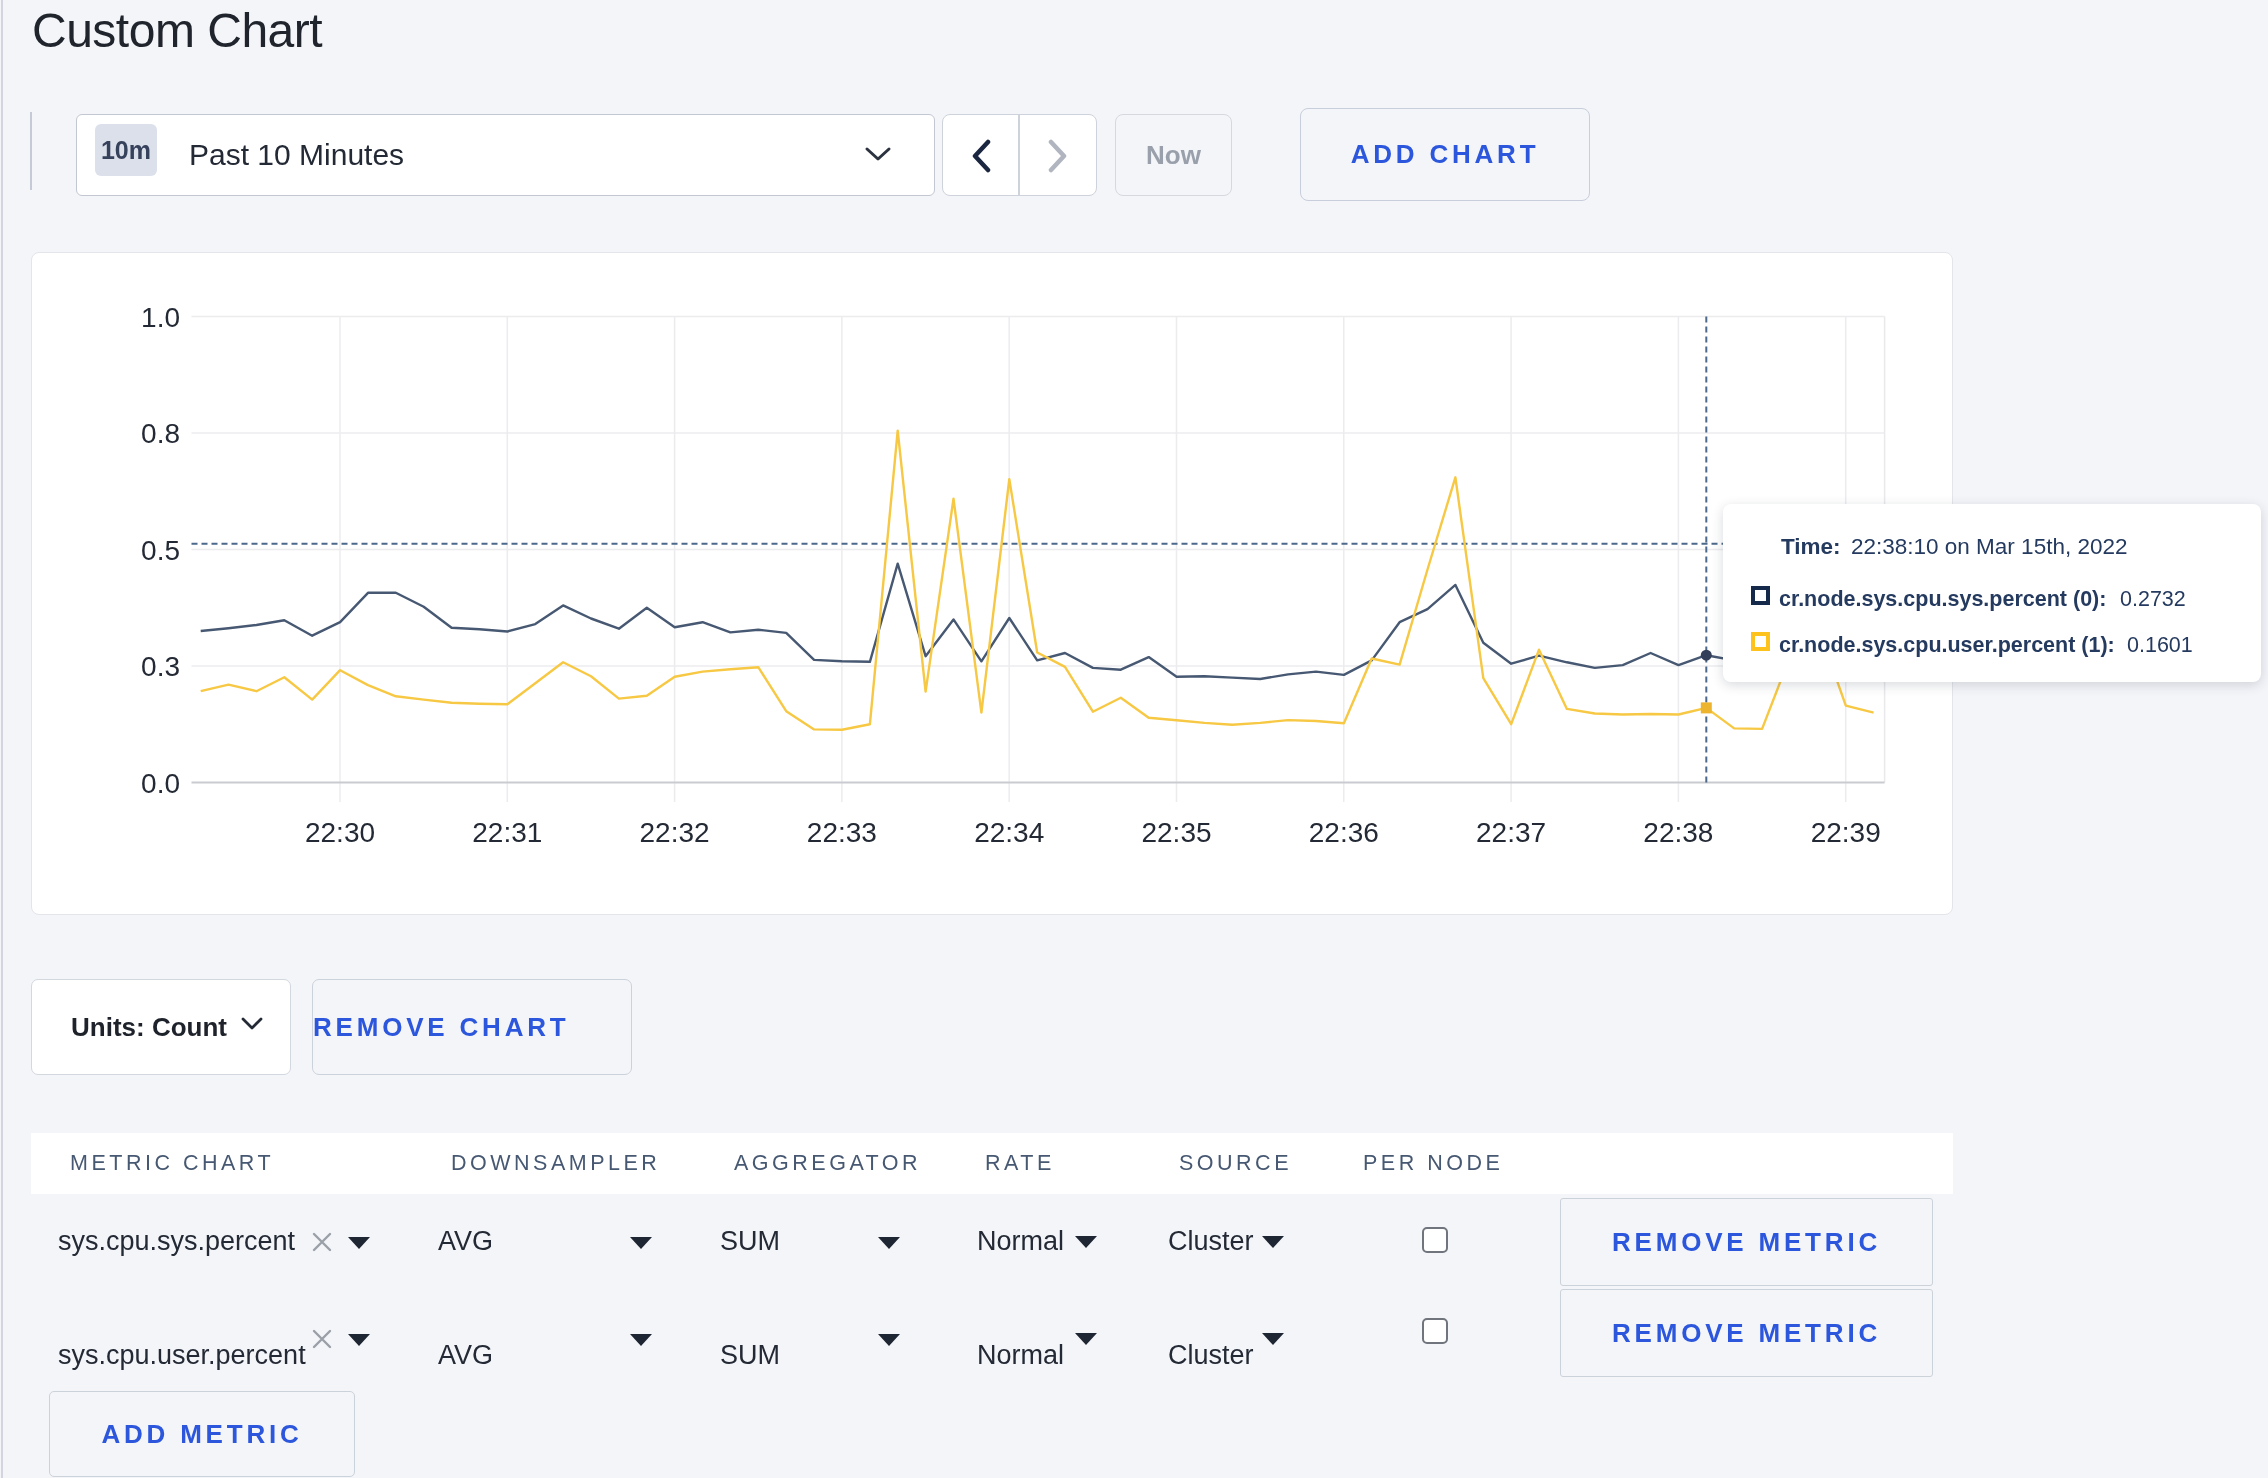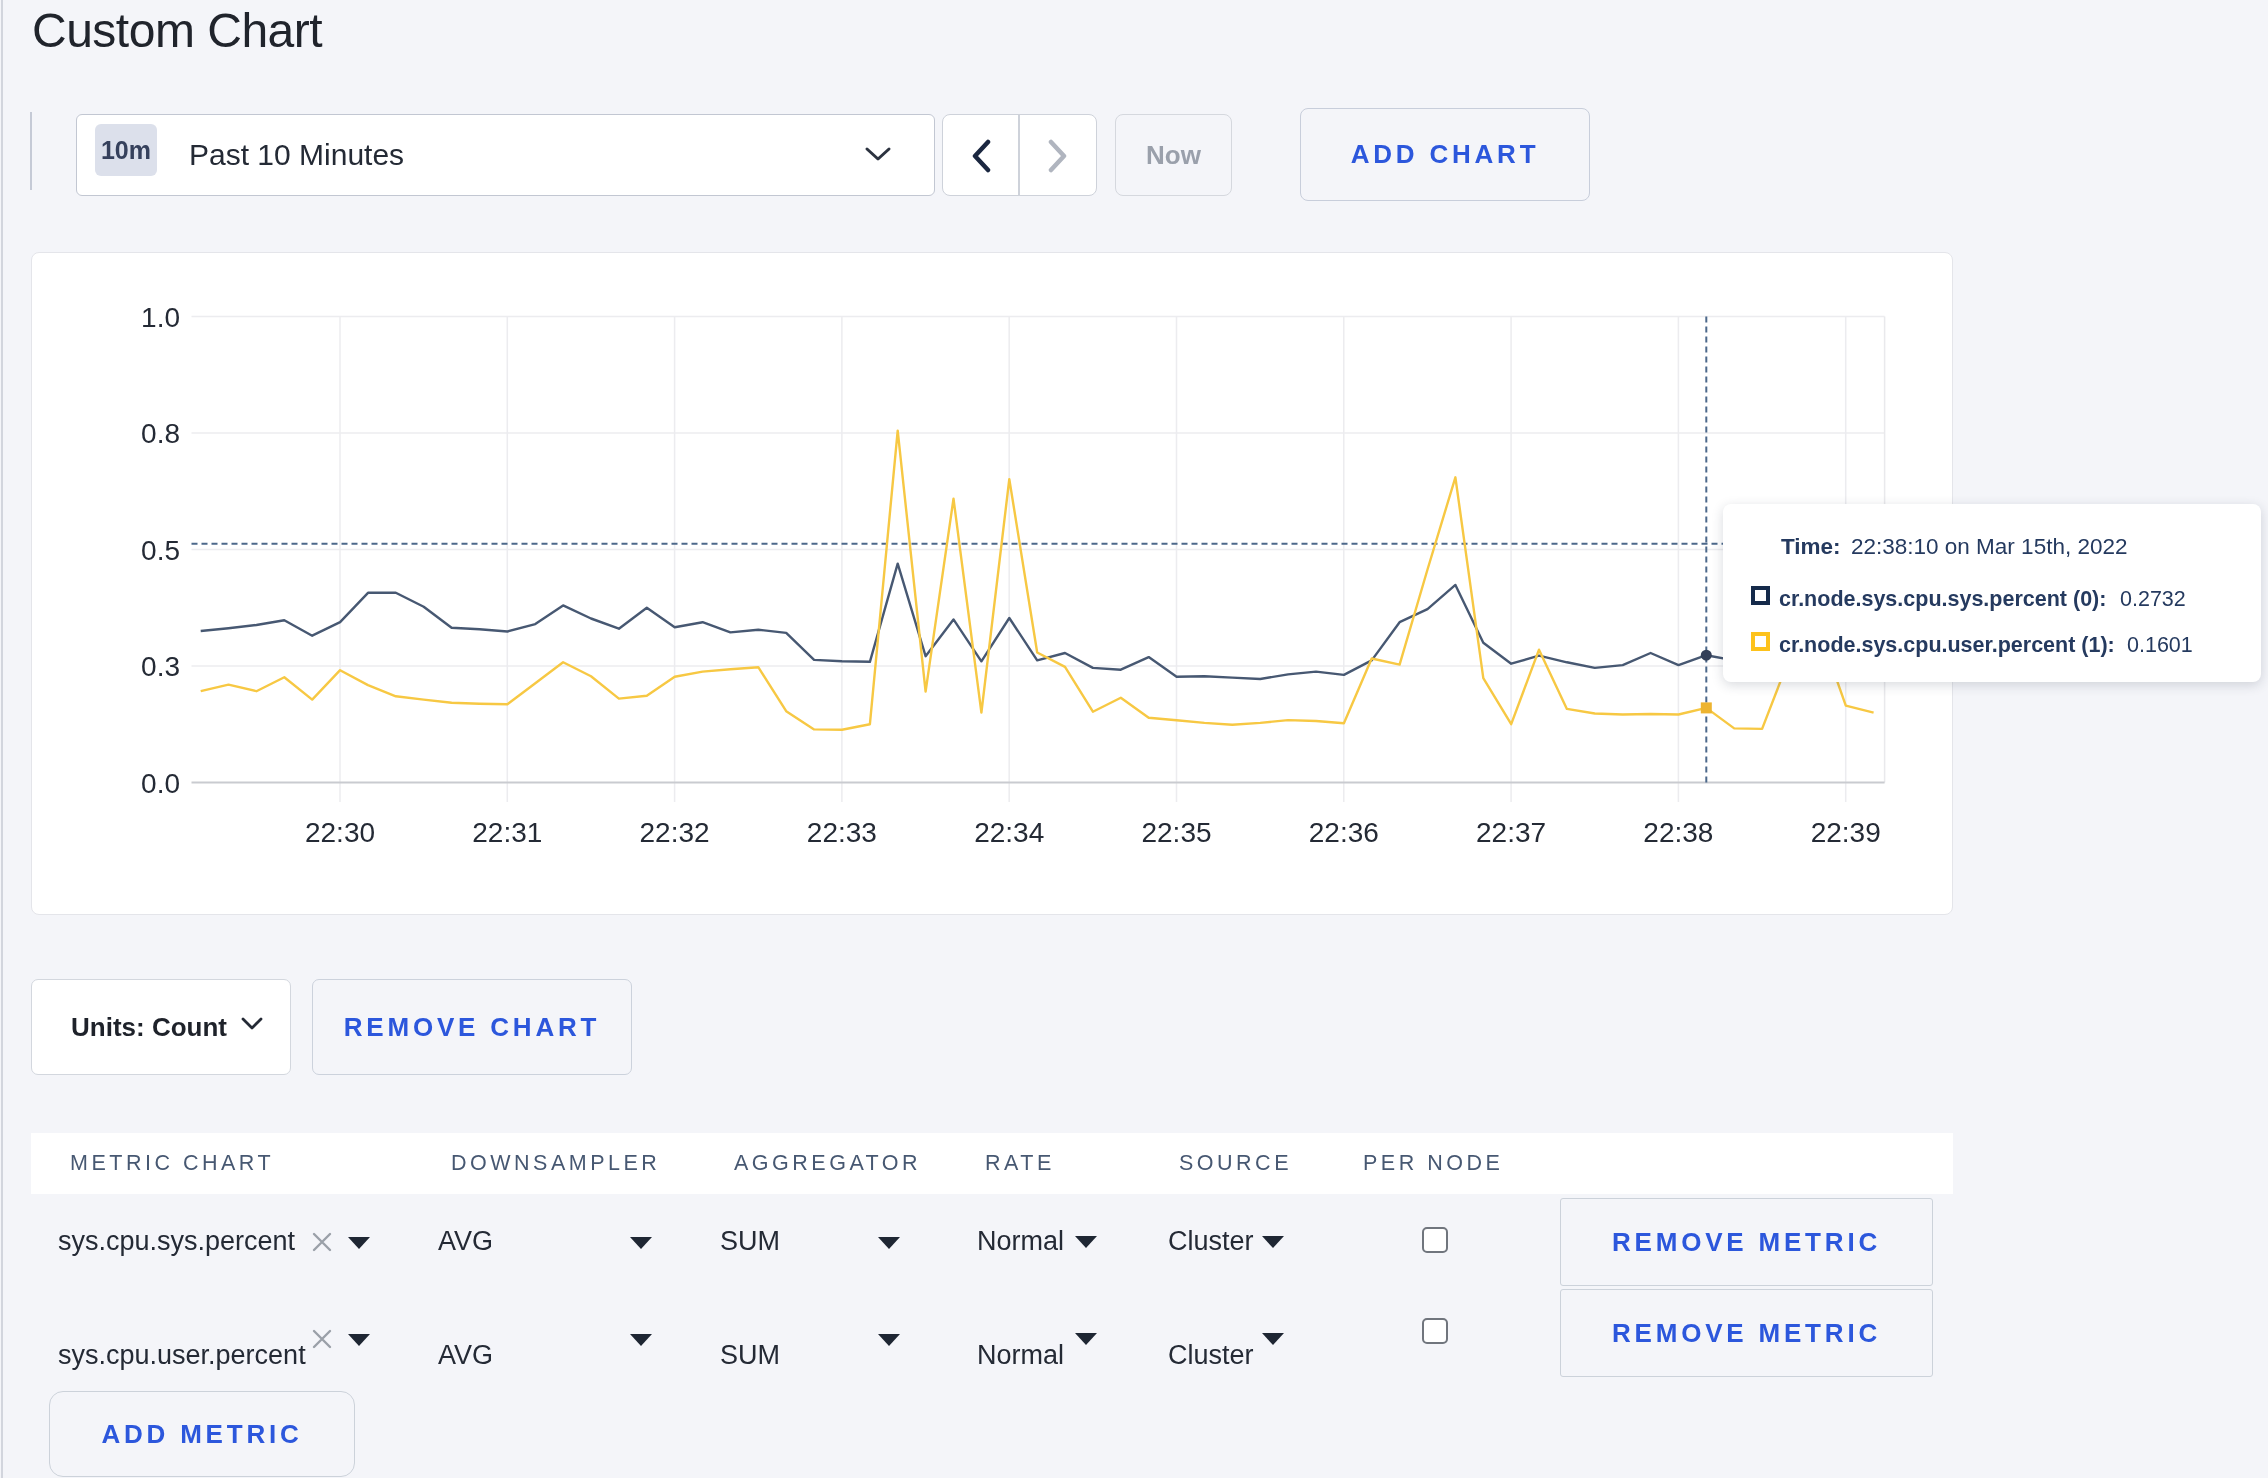--- a/index.html
+++ b/index.html
@@ -25,37 +25,37 @@
   border:1.5px solid #e4e5ea; border-radius:8px; }
 #tooltip { left:1723px; top:504px; width:538px; height:178px; background:#fff; border-radius:8px;
   box-shadow:0 3px 12px rgba(40,50,70,0.18); color:#253a5f; font-size:22.5px;text-decoration:underline; }
 #tooltip .m { font-size:21.5px; }
 #tooltip .b { font-weight:bold; }
 .sw { position:absolute; width:19px; height:19px; background:#fff; }
 #unitsbox { left:31px; top:979px; width:260px; height:96px; background:#fff;
   border:1.5px solid #d3d7de; border-radius:7px; }
 #unitstext { left:71px; top:979px; height:77px; line-height:96px; font-weight:bold; font-size:26px; color:#1e222a; }
 #removechart { left:312px; top:979px; width:320px; height:96px; border:1.5px solid #ccd2dc;
-  border-radius:7px; color:#2c57dc; font-size:26px; font-weight:bold; letter-spacing:3.8px; text-align:center; line-height:94px; }
+  border-radius:7px; color:#2c57dc; font-size:26px; font-weight:bold; letter-spacing:3.8px; text-align:left; line-height:94px; }
 #thead { left:31px; top:1133px; width:1922px; height:61px; background:#fff; }
 .hl { position:absolute; top:1133px; height:61px; line-height:61px; font-size:21.5px;
   letter-spacing:3.5px; color:#475872; font-weight:500; }
 .cell { position:absolute; font-size:27px; color:#242a35; }
 .r1 { top:1226px; height:30px; line-height:30px; }
 .r2 { top:1340px; height:30px; line-height:30px; }
 .xm { position:absolute; left:311px; }
 .caret { position:absolute; width:0; height:0; border-left:11px solid transparent;
   border-right:11px solid transparent; border-top:12.5px solid #1e2633; }
 .caret.sm { border-left-width:11px; border-right-width:11px; border-top-width:12px; }
 .cb { position:absolute; left:1422px; width:26px; height:26px; background:#fff;
   border:2.5px solid #70757d; border-radius:5px; }
 .rmbtn { position:absolute; left:1560px; width:373px; height:88px; border:1.5px solid #ccd2da;
   border-radius:3px; color:#2c57dc; font-size:26px; font-weight:bold; letter-spacing:3.8px; text-align:center; line-height:86px; }
 #addmetric { left:49px; top:1391px; width:306px; height:86px; border:1.5px solid #ccd2da;
-  border-radius:14px; color:#2c57dc; font-size:26px; font-weight:bold; letter-spacing:3.8px; text-align:center; line-height:84px; }
+  border-radius:5px; color:#2c57dc; font-size:26px; font-weight:bold; letter-spacing:3.8px; text-align:center; line-height:84px; }
 svg.icon { position:absolute; }
 </style>
 </head>
 <body>
 <div class="abs" id="leftedge"></div>
 <h1>Custom Chart</h1>
 <div class="abs" id="vsep"></div>
 <div class="abs" id="timebox"></div>
 <div class="abs" id="badge">10m</div>
 <div class="abs" id="timetext">Past 10 Minutes</div>

